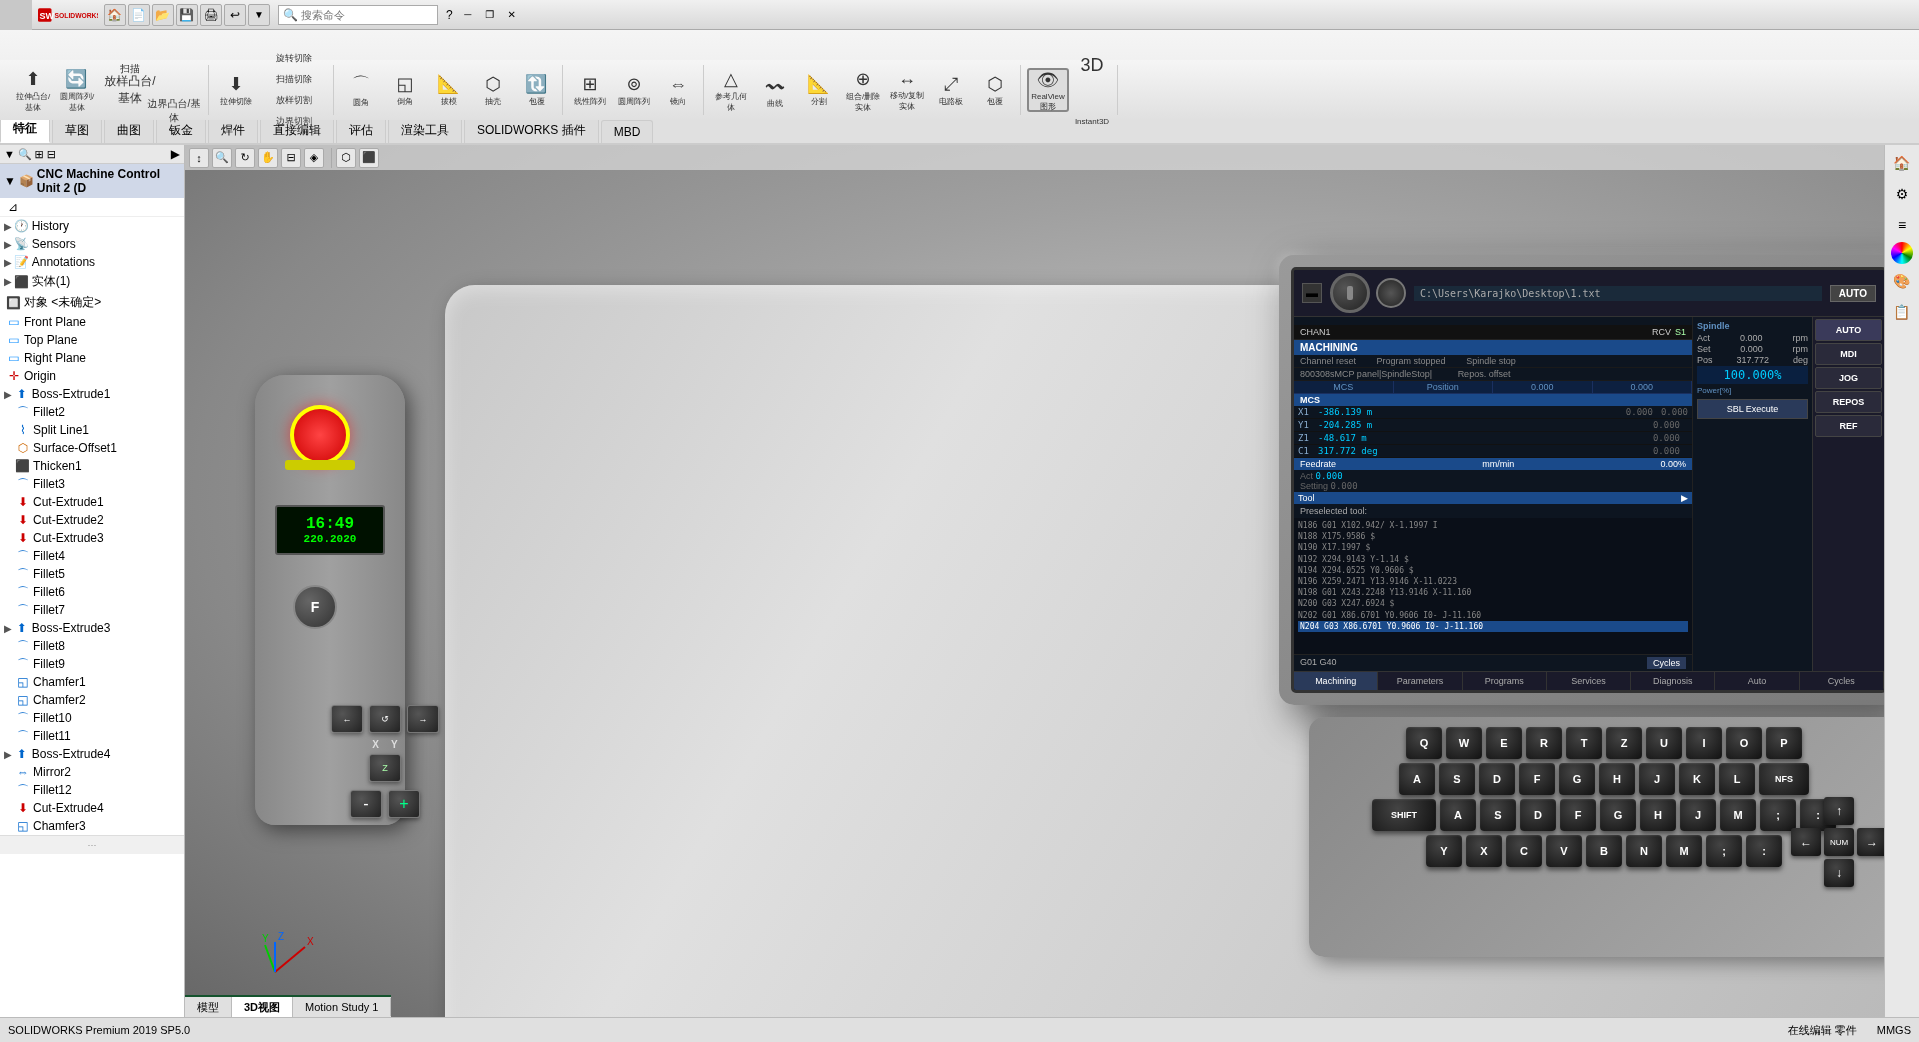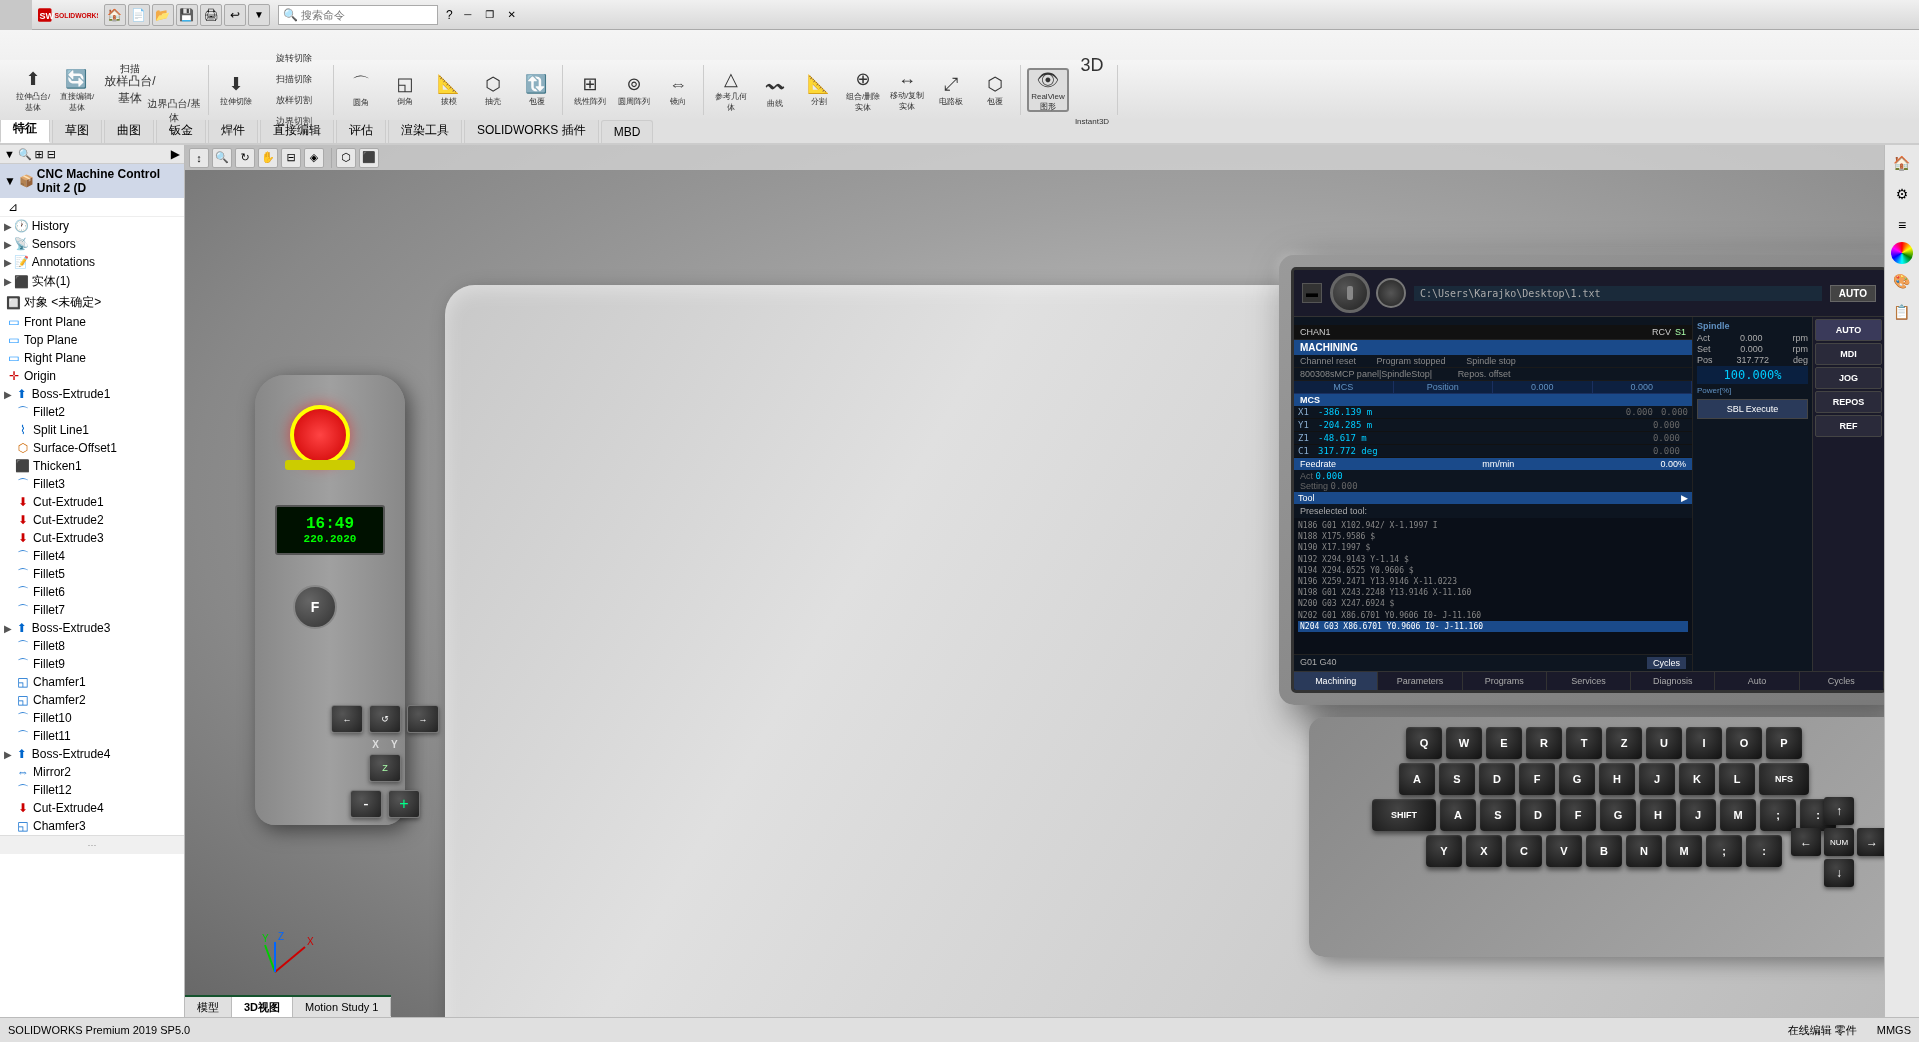--- a/index.html
+++ b/index.html
@@ -788,21 +788,21 @@
 <div id="menu-area">
   <div id="toolbar-row1">
 
     <div class="tb-group">
       <div class="tb-btn">
         <span class="icon">⬆</span>
         <span style="font-size:8px;">拉伸凸台/基体</span>
       </div>
       <div class="tb-btn">
         <span class="icon">🔄</span>
-        <span style="font-size:8px;">直接编辑/基体</span>
+        <span style="font-size:8px;">圆周阵列/基体</span>
       </div>
       <div style="display:flex;flex-direction:column;gap:1px;">
         <div class="tb-btn" style="height:20px;flex-direction:row;width:60px;">
           <span style="font-size:10px;">扫描</span>
         </div>
         <div class="tb-btn" style="height:20px;flex-direction:row;width:60px;">
           <span style="font-size:12px;">放样凸台/基体</span>
         </div>
         <div class="tb-btn" style="height:20px;flex-direction:row;width:60px;margin-left:44px;">
           <span style="font-size:10px;">边界凸台/基体</span>

